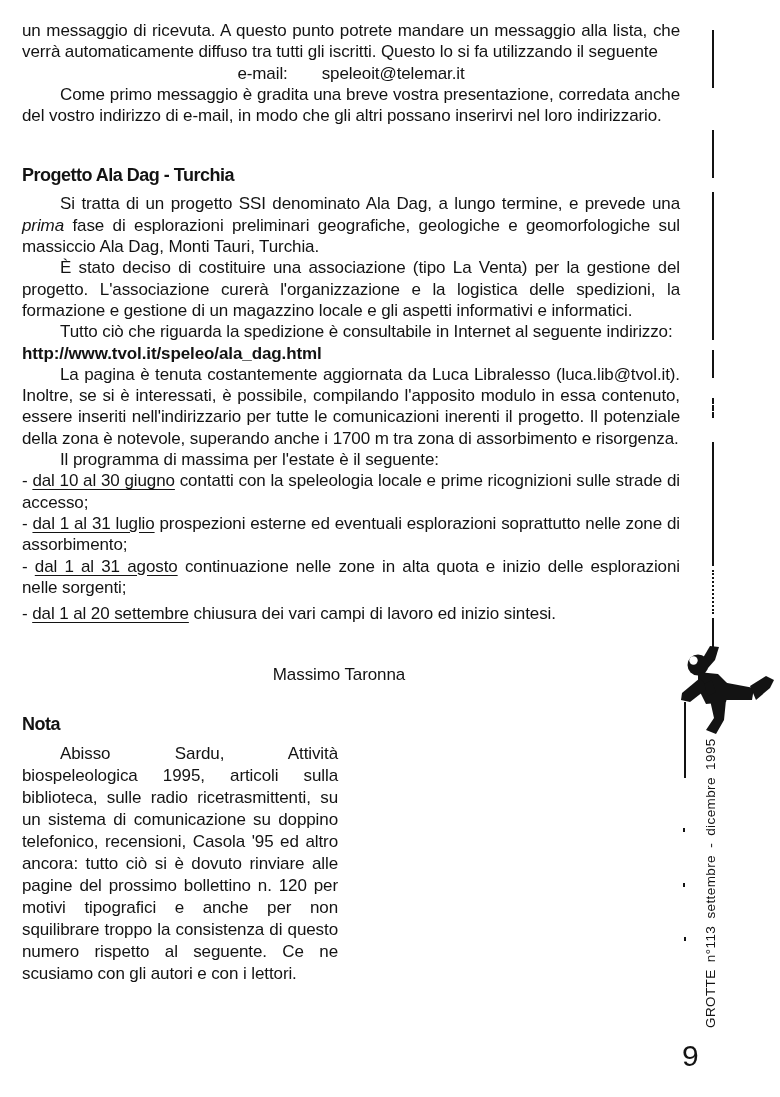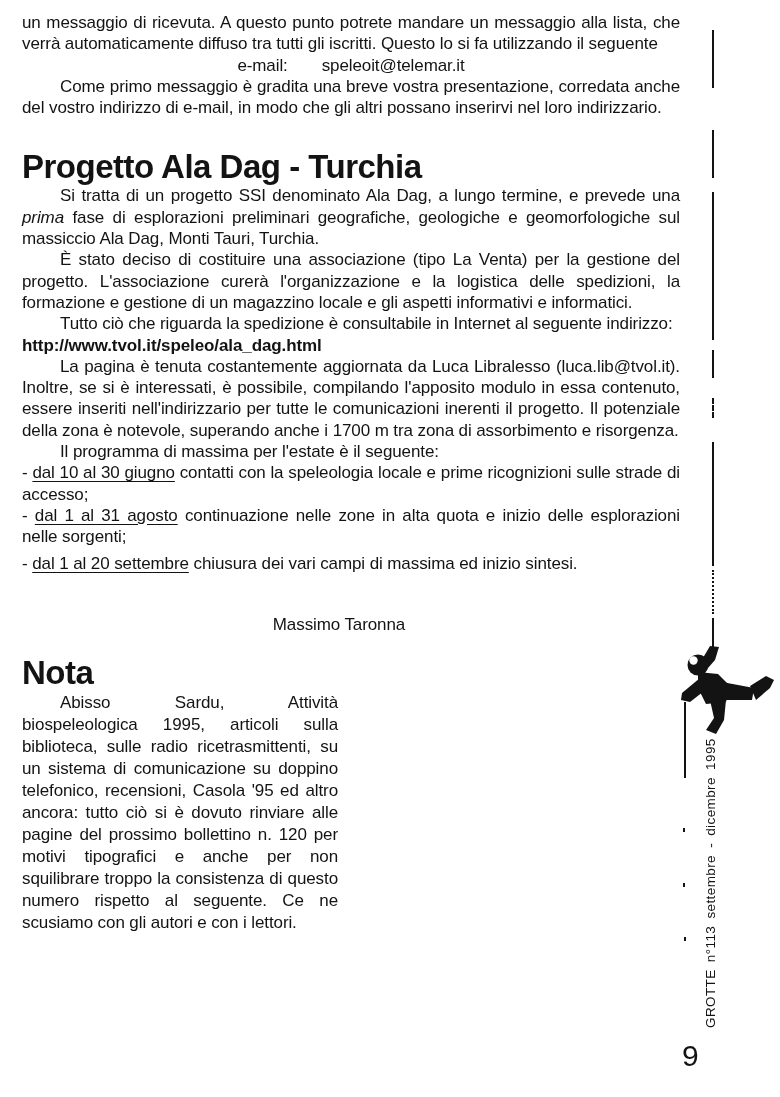--- a/index.html
+++ b/index.html
@@ -5,30 +5,30 @@
   html,body{margin:0;padding:0;background:#e8e8e8;}
   .page{
     position:relative;
     width:780px;height:1097px;
     background:#ffffff;
     color:#131313;
     font-family:"Liberation Sans", sans-serif;
     overflow:hidden;
   }
   .text-col{
-    position:absolute;left:22px;top:12px;width:658px;
+    position:absolute;left:22px;top:20px;width:658px;
     font-size:17px;line-height:21.3px;
     letter-spacing:-0.1px;
   }
   .text-col p{margin:0;text-align:justify;}
   .indent{text-indent:38px;}
   .sig-right{text-align:right;}
   .sig-right.inner{padding-right:24px;text-align:center;margin-top:40px;}
   h1.sect{
-    font-size:33px;line-height:32px;font-weight:bold;
+    font-size:18px;line-height:32px;font-weight:bold;
     margin:33px 0 2px 0;letter-spacing:-0.5px;text-align:left;
   }
   h1.sect.nota{margin-top:22px;margin-bottom:3px;}
   .url-line{text-align:center;font-weight:bold;}
   .sched .dates{text-decoration:underline;text-underline-offset:3px;}
   .sched.gap{margin-top:5px;}
   .sig-gap{margin-top:2px;}
   .nota-body{width:316px;line-height:22px;}
   
   .rule{position:absolute;width:2px;background:#131313;}
@@ -72,24 +72,25 @@
     <p class="indent">Tutto ciò che riguarda la spedizione è consultabile in Internet al seguente indirizzo:</p>
 
     <p class="url-line">http://www.tvol.it/speleo/ala_dag.html</p>
 
     <p class="indent">La pagina è tenuta costantemente aggiornata da Luca Libralesso (luca.lib@tvol.it). Inoltre, se si è interessati, è possibile, compilando l'apposito modulo in essa contenuto, essere inseriti nell'indirizzario per tutte le comunicazioni inerenti il progetto. Il potenziale della zona è notevole, superando anche i 1700 m tra zona di assorbimento e risorgenza.</p>
 
     <p class="indent">Il programma di massima per l'estate è il seguente:</p>
 
     <p class="sched"><span>- </span><span class="dates">dal 10 al 30 giugno</span><span>  contatti con la speleologia locale e prime ricognizioni sulle strade di accesso;</span></p>
 
+    <p class="sched"><span>- </span><span class="dates">dal 1 al 31 luglio</span><span>  prospezioni esterne ed eventuali esplorazioni soprattutto nelle zone di assorbimento;</span></p>
 
     <p class="sched"><span>- </span><span class="dates">dal 1 al 31 agosto</span><span> continuazione nelle zone in alta quota e inizio delle esplorazioni nelle sorgenti;</span></p>
 
-    <p class="sched gap"><span>- </span><span class="dates">dal 1 al 20 settembre</span><span>  chiusura dei vari campi di massima ed inizio sintesi.</span></p>
+    <p class="sched gap"><span>- </span><span class="dates">dal 1 al 20 settembre</span><span>  chiusura dei vari campi di lavoro ed inizio sintesi.</span></p>
 
     <p class="sig-right inner sig-gap">Massimo Taronna</p>
 
     <h1 class="sect nota">Nota</h1>
     <p class="indent nota-body">Abisso Sardu, Attività biospeleologica 1995, articoli sulla biblioteca, sulle radio ricetrasmittenti, su un sistema di comunicazione su doppino telefonico, recensioni, Casola '95 ed altro ancora: tutto ciò si è dovuto rinviare alle pagine del prossimo bollettino n. 120 per motivi tipografici e anche per non squilibrare troppo la consistenza di questo numero rispetto al seguente. Ce ne scusiamo con gli autori e con i lettori.</p>
 
   </div>
 
   <div class="rule" style="left:712px;top:30px;height:58px;"></div>
   <div class="rule" style="left:712px;top:130px;height:48px;"></div>

